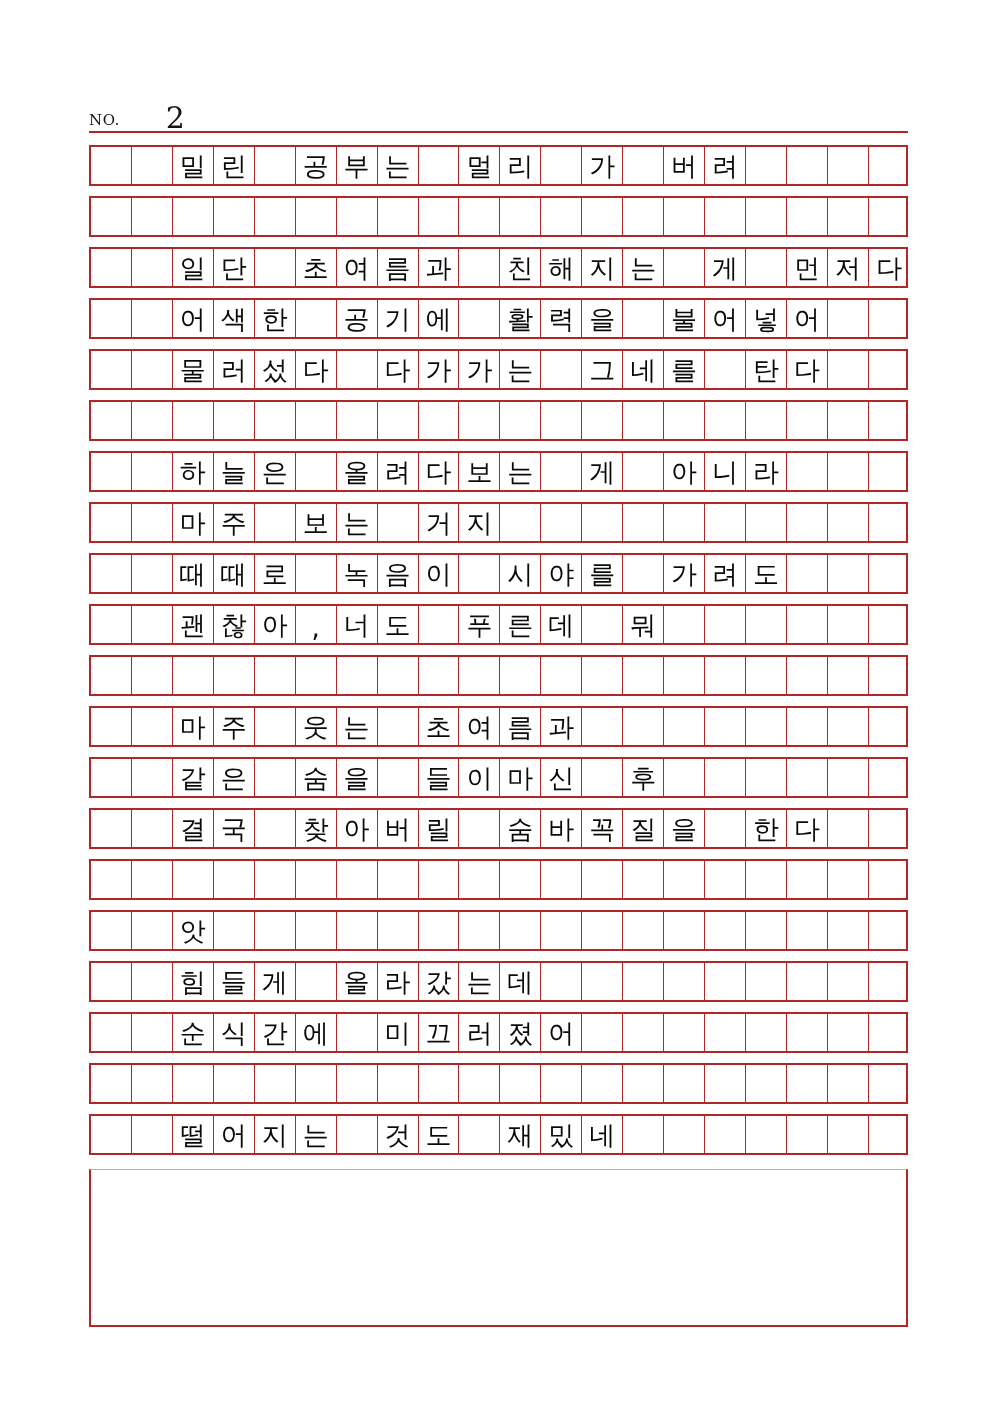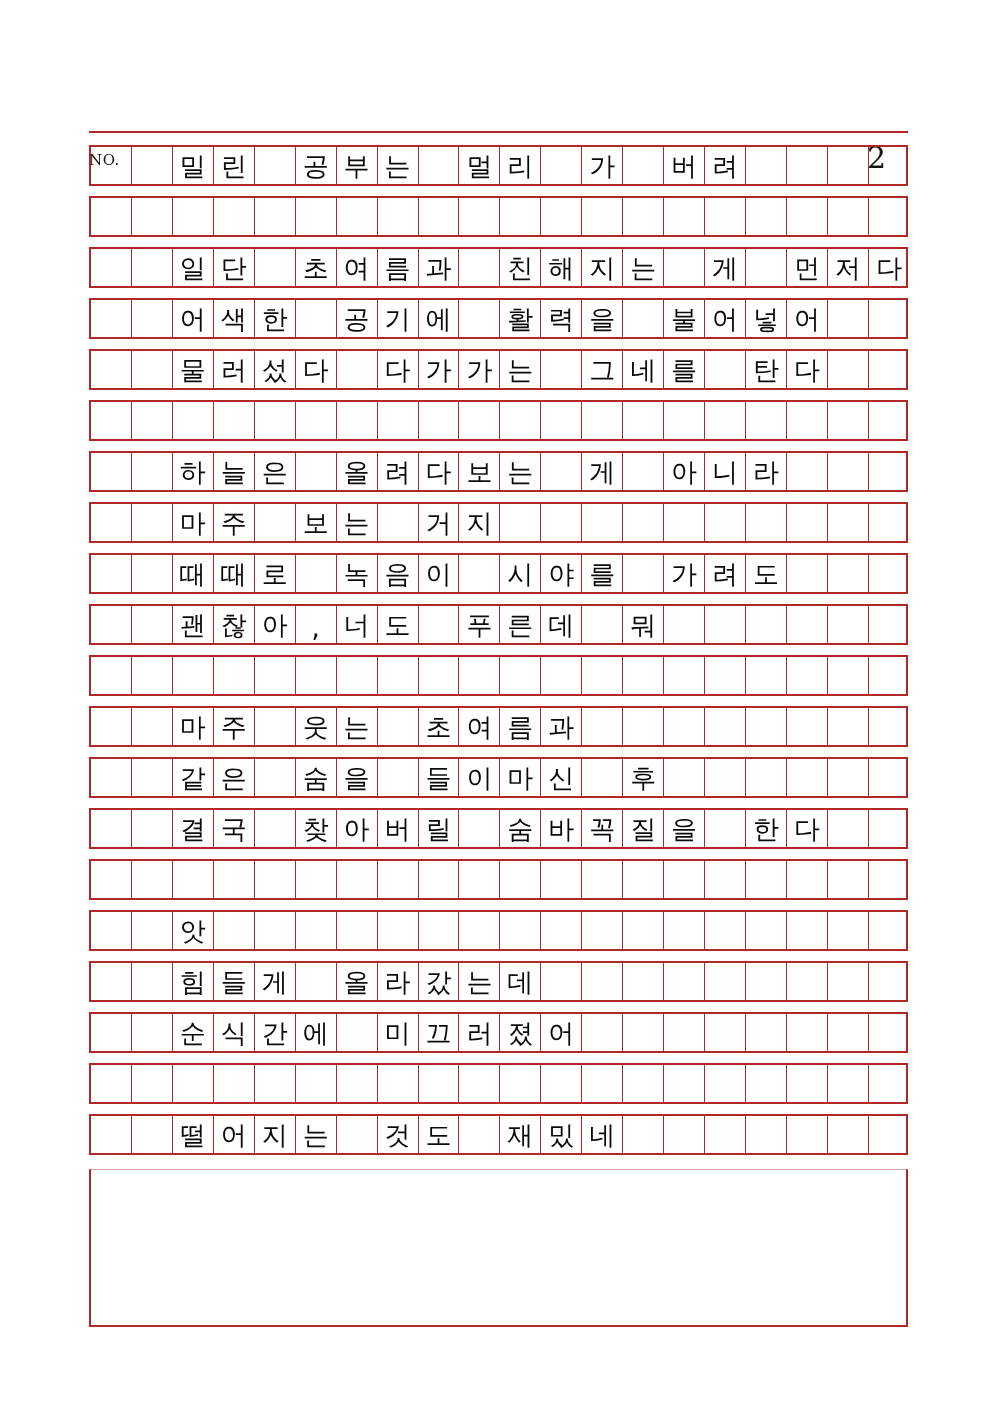--- a/index.html
+++ b/index.html
@@ -26,22 +26,21 @@
 
   
   .header {
     position: absolute;
     left: 89px;
     top: 95px;
     width: 819px;
     height: 36px;
     display: flex;
     align-items: flex-end;
-    justify-content: space-between;
-    margin-top: 40px;
+    justify-content: flex-start;
   }
   .header-no-label {
     font-family: "DejaVu Serif", "Liberation Serif", serif;
     font-size: 15px;
     color: #141414;
     letter-spacing: 0.5px;
     margin-right: 46px;
     margin-bottom: 2px;
   }
   .header-page-number {

